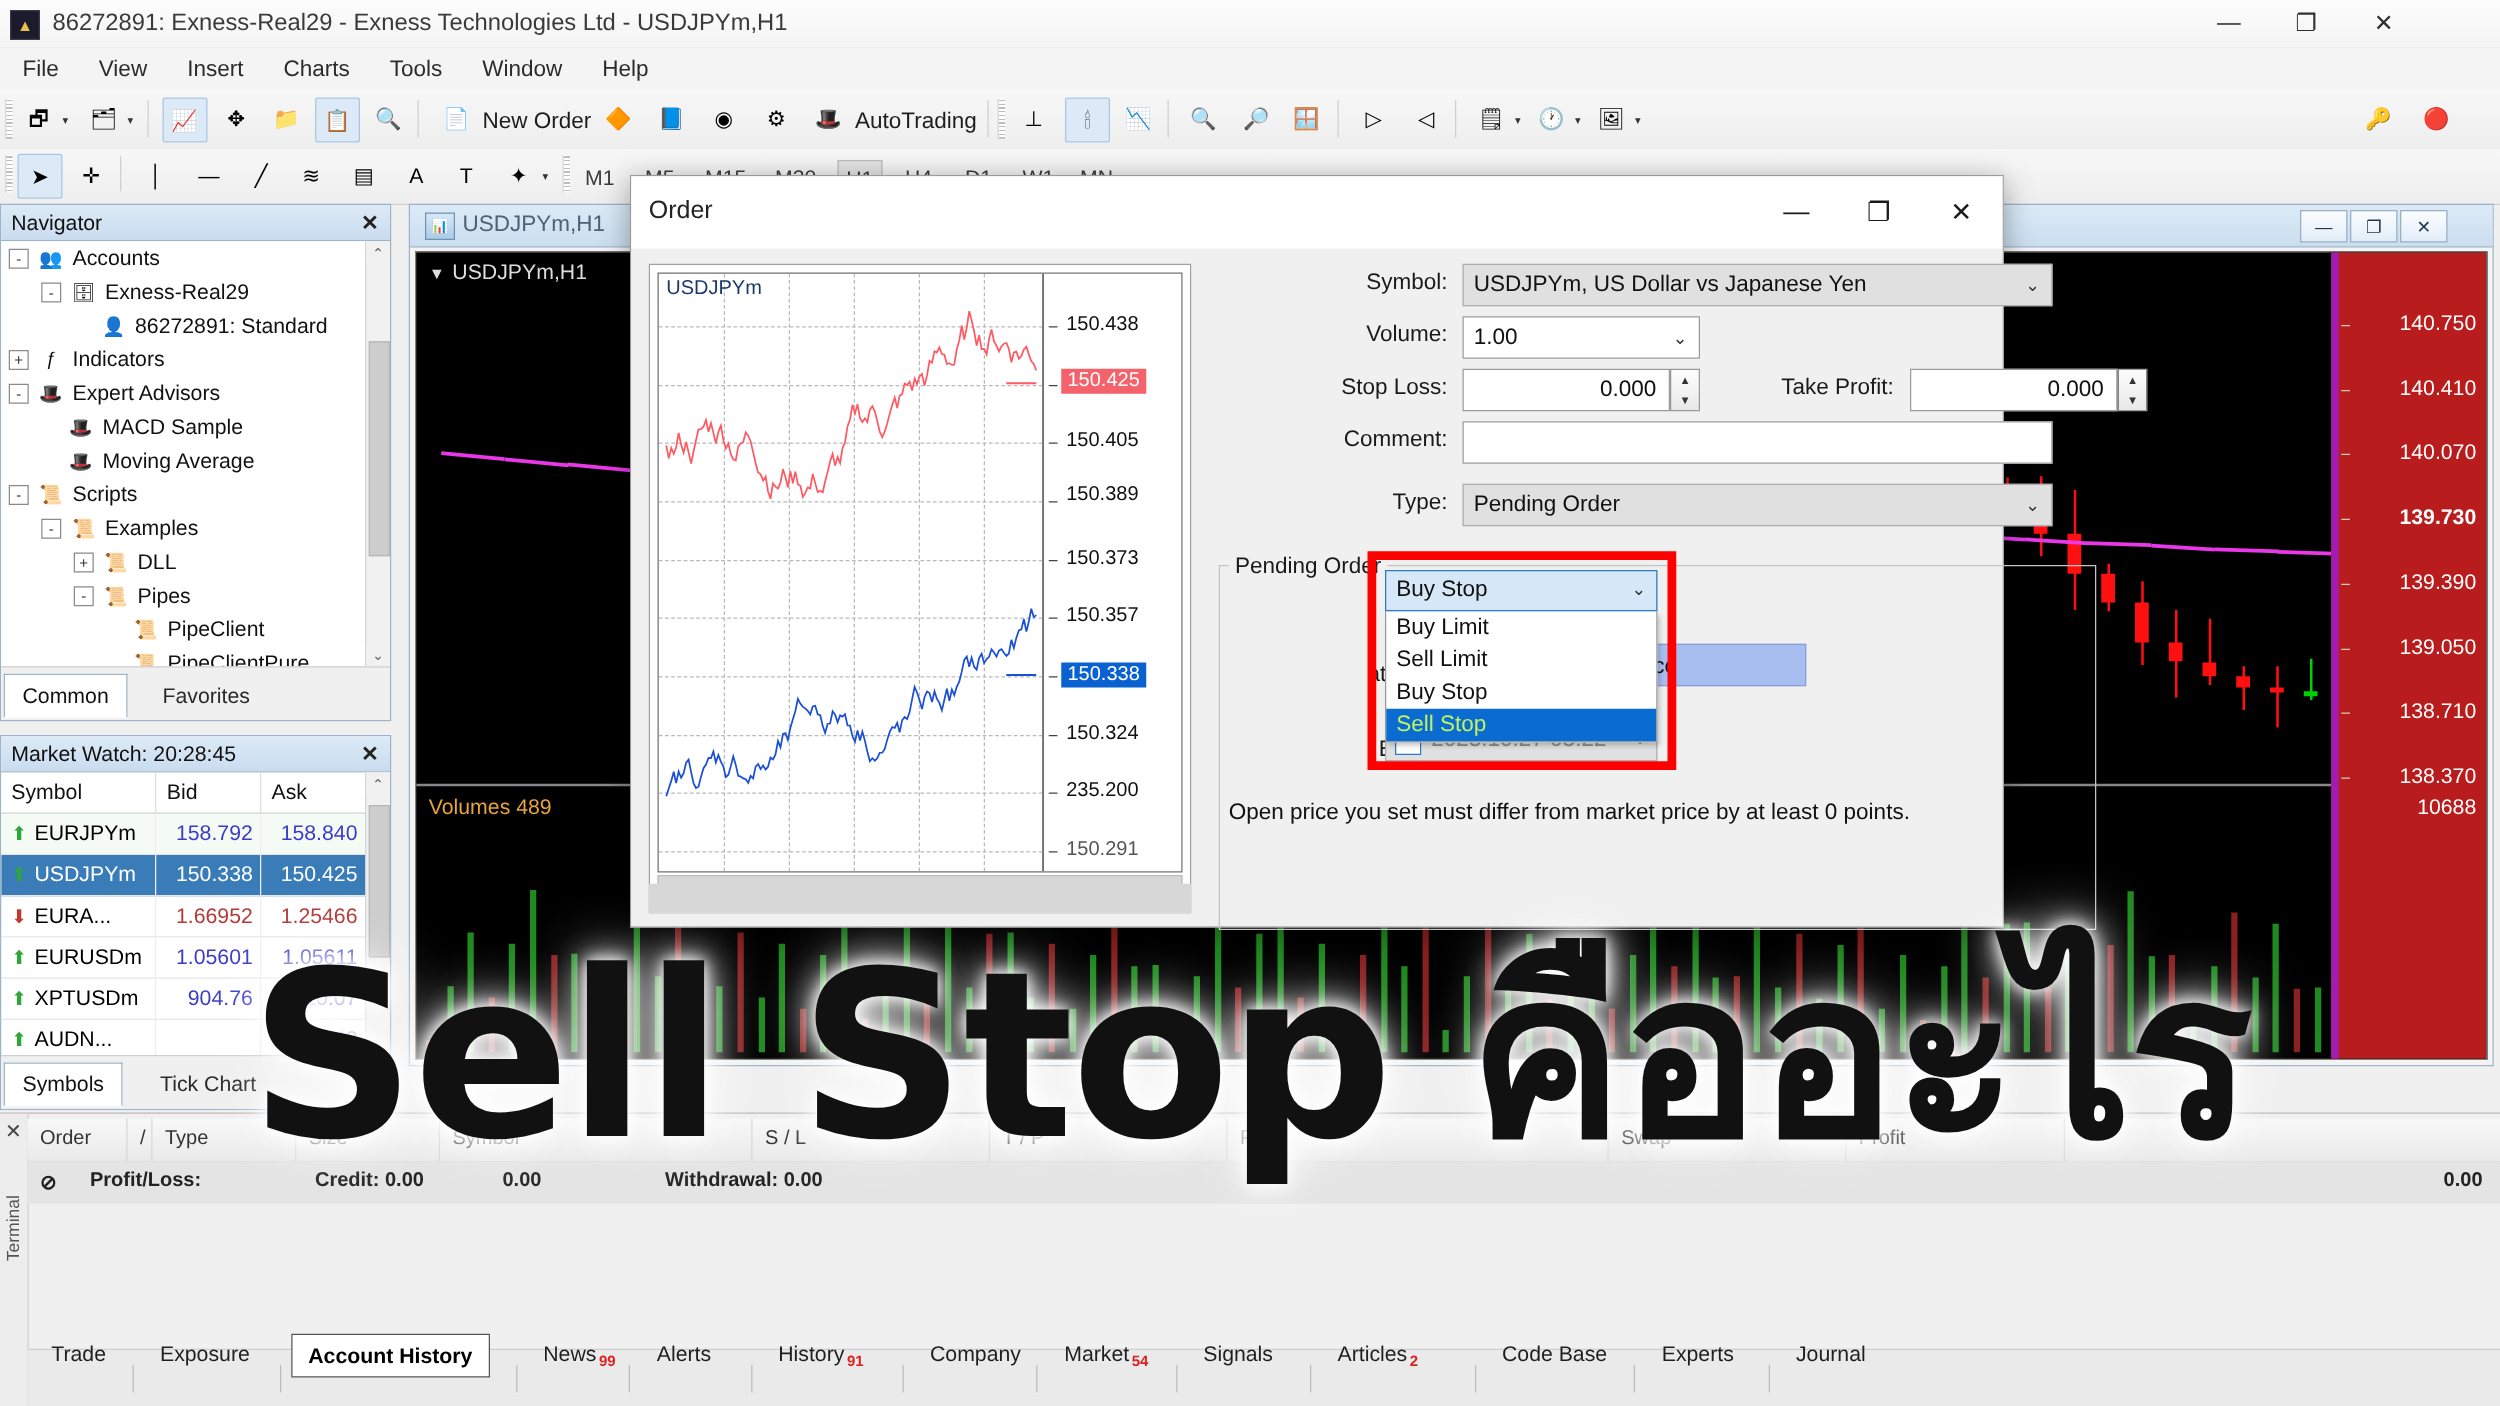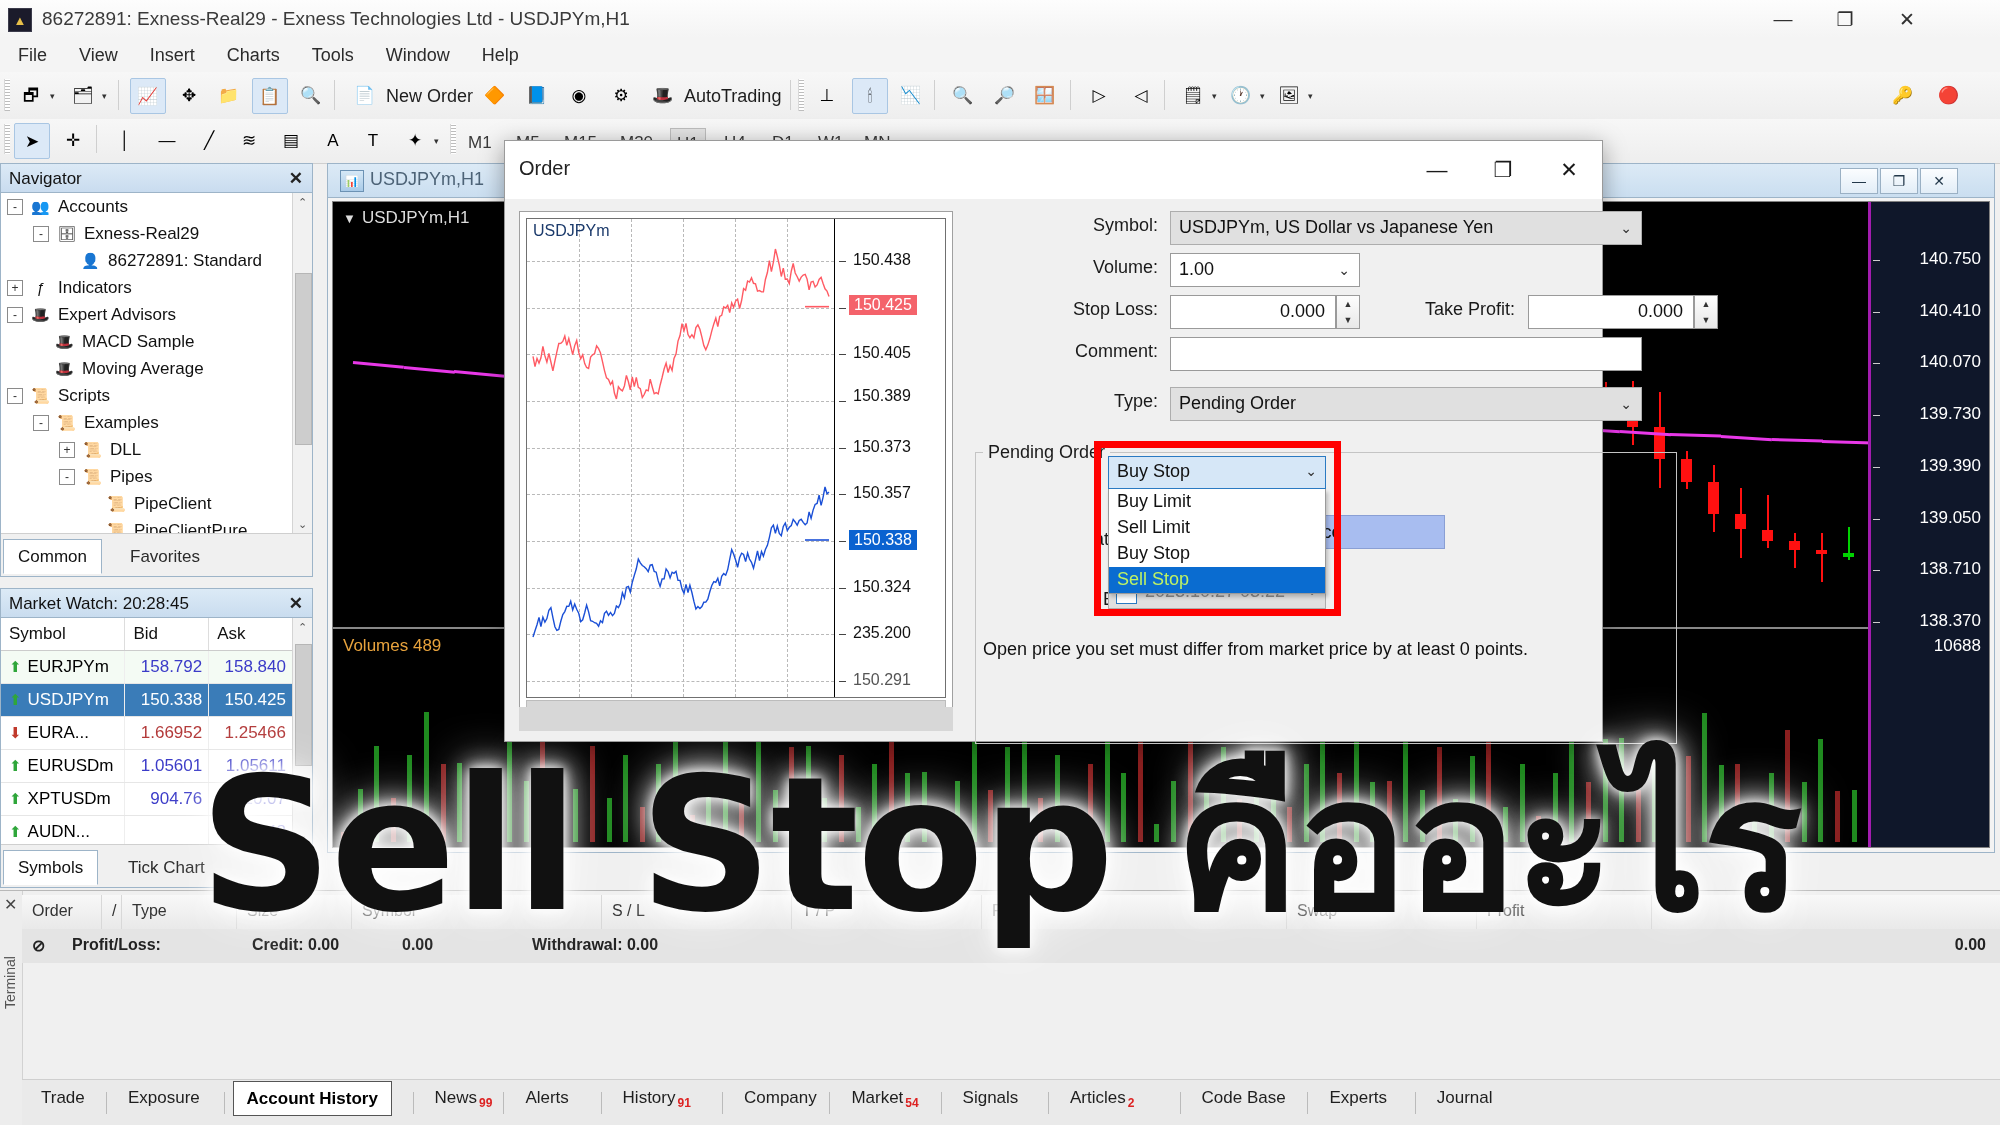--- a/index.html
+++ b/index.html
@@ -140,22 +140,22 @@
   .cwbtn{position:absolute;top:4px;width:36px;height:24px;border:1px solid #9ab0c4;
          background:linear-gradient(#fbfdff,#e2edf7);display:flex;align-items:center;justify-content:center;
          font-size:14px;color:#23384a;}
   #chart-canvas{
     position:absolute;left:4px;top:37px;right:4px;bottom:4px;background:#000;
     border:1px solid #808080;overflow:hidden;
   }
   #chart-label{position:absolute;left:10px;top:6px;color:#ddd;font-size:17px;}
   #chart-label .caret{color:#ddd;font-size:13px;margin-right:6px;}
   #vol-label{position:absolute;left:10px;color:#e8a33d;font-size:17px;}
-  #price-axis{position:absolute;right:0;top:0;width:118px;bottom:0;background:#0f172a;
-              border-left:3px solid #a21caf;}
+  #price-axis{position:absolute;right:0;top:0;width:118px;bottom:0;background:#b91c1c;
+              border-left:6px solid #a21caf;}
   .pax{position:absolute;right:8px;color:#fff;font-size:17px;white-space:nowrap;}
   .ma-line{position:absolute;background:#e838e8;height:3px;}
   .candle-w{position:absolute;width:2px;}
   .candle-b{position:absolute;width:11px;}
   .vbar{position:absolute;width:5px;bottom:0;}
   
   #terminal{
     position:absolute;left:0;top:890px;width:2000px;height:235px;
     background:#f0f0f0;border-top:1px solid #b8b8b8;
   }
@@ -175,21 +175,21 @@
   #term-row{
     position:absolute;left:22px;top:38px;right:0;height:34px;
     background:#e4e4e4;display:flex;font-size:16px;color:#222;font-weight:bold;
   }
   #term-row div{padding:7px 0 0 10px;box-sizing:border-box;}
   #term-tabs{
     position:absolute;left:22px;bottom:0;right:0;height:46px;
     background:#eaeaea;border-top:1px solid #cfcfcf;
   }
   .ttab{
-    position:absolute;bottom:10px;height:35px;padding:7px 13px 0 13px;box-sizing:border-box;
+    position:absolute;bottom:24px;height:35px;padding:7px 13px 0 13px;box-sizing:border-box;
     font-size:17px;color:#1f1f1f;white-space:nowrap;
   }
   .ttab.sel{background:#fff;border:1px solid #555;color:#000;font-weight:bold;}
   .ttab .badge{font-size:12px;color:#d22;vertical-align:sub;margin-left:2px;font-weight:bold;}
   .tdiv{position:absolute;bottom:12px;width:1px;height:22px;background:#bbb;}
   
   #order-dlg{
     position:absolute;left:504px;top:140px;width:1097px;height:600px;
     background:#f0f0f0;border:1px solid #9a9a9a;
     box-shadow:0 5px 22px rgba(0,0,0,.35);
@@ -736,21 +736,21 @@
         <div class="vbar" style="left: 1502px; height: 51px; background: rgb(138, 31, 31);"></div>
         <div class="vbar" style="left: 1518.6px; height: 52px; background: rgb(31, 138, 31);"></div>
       </div>
     <div id="price-axis">
         <div class="pax" style="top: 47px;">140.750</div>
         <div style="position: absolute; left: 2px; top: 58px; width: 7px; height: 1px; background: rgb(204, 204, 204);"></div>
         <div class="pax" style="top: 98.7143px;">140.410</div>
         <div style="position: absolute; left: 2px; top: 109.714px; width: 7px; height: 1px; background: rgb(204, 204, 204);"></div>
         <div class="pax" style="top: 150.429px;">140.070</div>
         <div style="position: absolute; left: 2px; top: 161.429px; width: 7px; height: 1px; background: rgb(204, 204, 204);"></div>
-        <div class="pax" style="top: 202.143px;">139.730</div>
+        <div class="pax" style="top: 202.143px; font-weight: bold;">139.730</div>
         <div style="position: absolute; left: 2px; top: 213.143px; width: 7px; height: 1px; background: rgb(204, 204, 204);"></div>
         <div class="pax" style="top: 253.857px;">139.390</div>
         <div style="position: absolute; left: 2px; top: 264.857px; width: 7px; height: 1px; background: rgb(204, 204, 204);"></div>
         <div class="pax" style="top: 305.571px;">139.050</div>
         <div style="position: absolute; left: 2px; top: 316.571px; width: 7px; height: 1px; background: rgb(204, 204, 204);"></div>
         <div class="pax" style="top: 357.286px;">138.710</div>
         <div style="position: absolute; left: 2px; top: 368.286px; width: 7px; height: 1px; background: rgb(204, 204, 204);"></div>
         <div class="pax" style="top: 409px;">138.370</div>
         <div style="position: absolute; left: 2px; top: 420px; width: 7px; height: 1px; background: rgb(204, 204, 204);"></div>
         <div class="pax" style="top: 434px;">10688</div>

